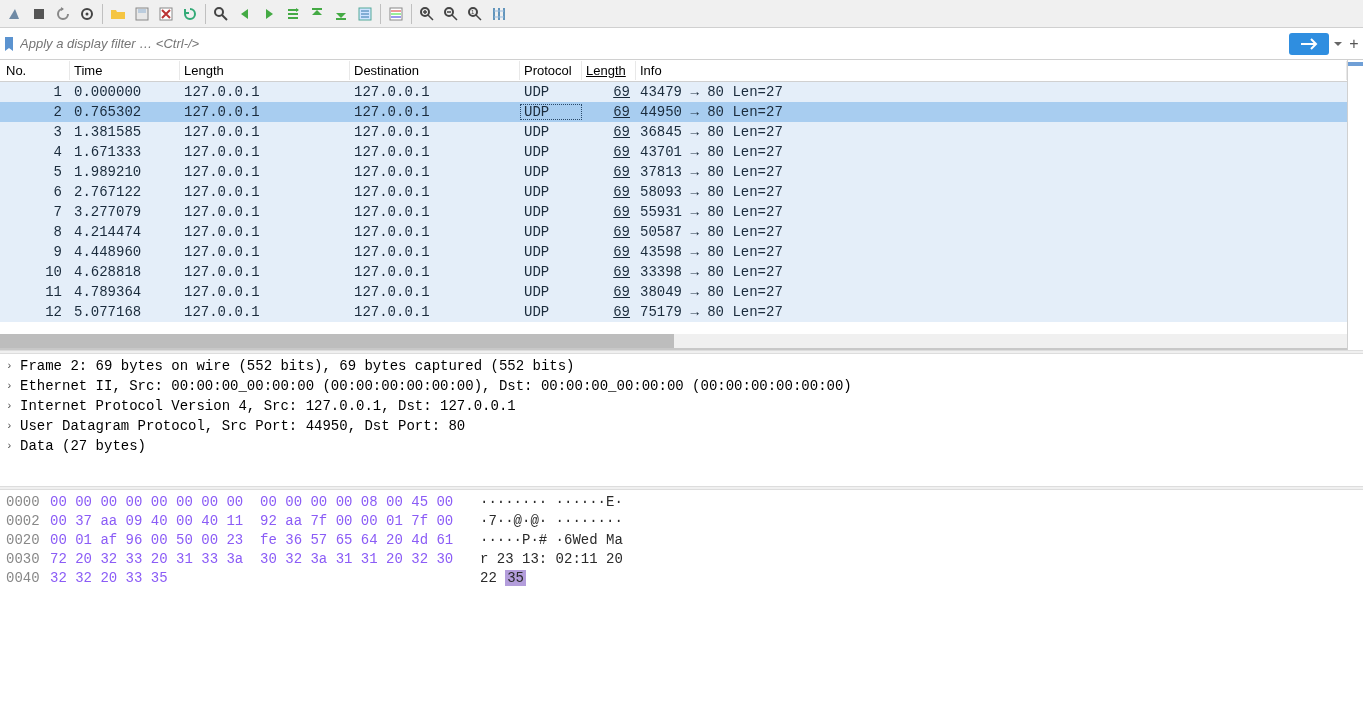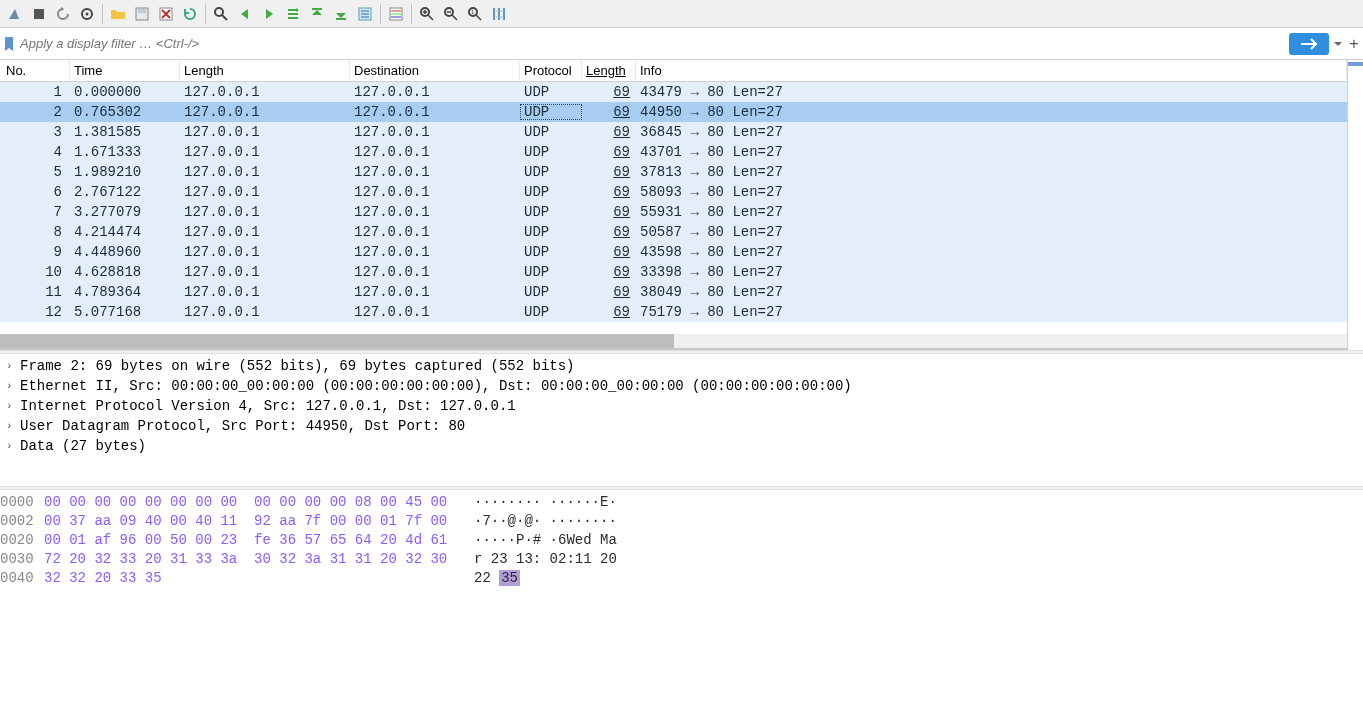--- a/index.html
+++ b/index.html
@@ -33,21 +33,21 @@
   .packet-row .col-len { text-align: right; padding-right: 6px !important;}
   .hscroll { height: 14px; background: #f0f0f0; display: flex; }
   .hscroll .thumb { height: 100%; background: #bdbdbd; }
   .mini-map { width: 16px; background: #fff; border-left: 1px solid #d0d0d0; display:flex; flex-direction:column;}
   .mini-map .mark { width:100%; height:4px; background:#6f9fd6; margin-top:2px;}
   .splitter { height: 4px; background: #f0f0f0; cursor: row-resize; border-top:1px solid #ddd; border-bottom:1px solid #ddd;}
   .tree-pane { height: 132px; overflow: hidden; background: #fff; font-family: Consolas, "Courier New", monospace; font-size: 14px; padding: 2px 0; }
   .tree-row { display: flex; align-items: center; height: 20px; padding-left: 6px; cursor: pointer;}
   .tree-row .chev { width: 14px; color: #555; font-size: 11px;}
   .hex-pane { flex: 1; background: #fff; font-family: Consolas, "Courier New", monospace; font-size: 14px; padding: 2px 0; }
-  .hex-row { display: flex; height: 19px; align-items: center; }
+  .hex-row { display: flex; height: 19px; align-items: center; padding-left: 6px; }
   .hex-row .offset { width: 44px; color: #888; }
   .hex-row .bytes { width: 430px; white-space: pre; color: #8b5cf6; }
   .hex-row .ascii { white-space: pre; color: #2a2a2a; }
   .hl { background: #b39ddb; border-radius: 0; padding: 0 2px;}
   .main-col { display:flex; flex-direction:column; height: calc(722px - 28px - 26px);}
   .upper { display:flex; }
   .upper-left { flex:1; display:flex; flex-direction:column;}
 </style>
 </head>
 <body>

